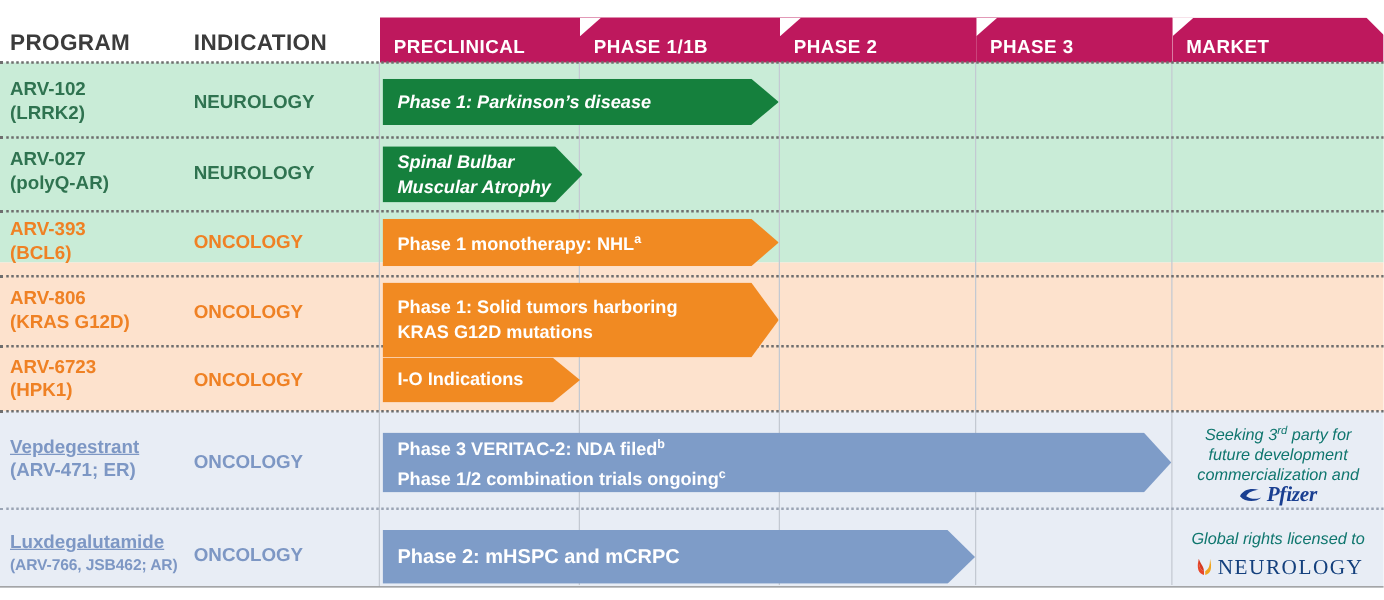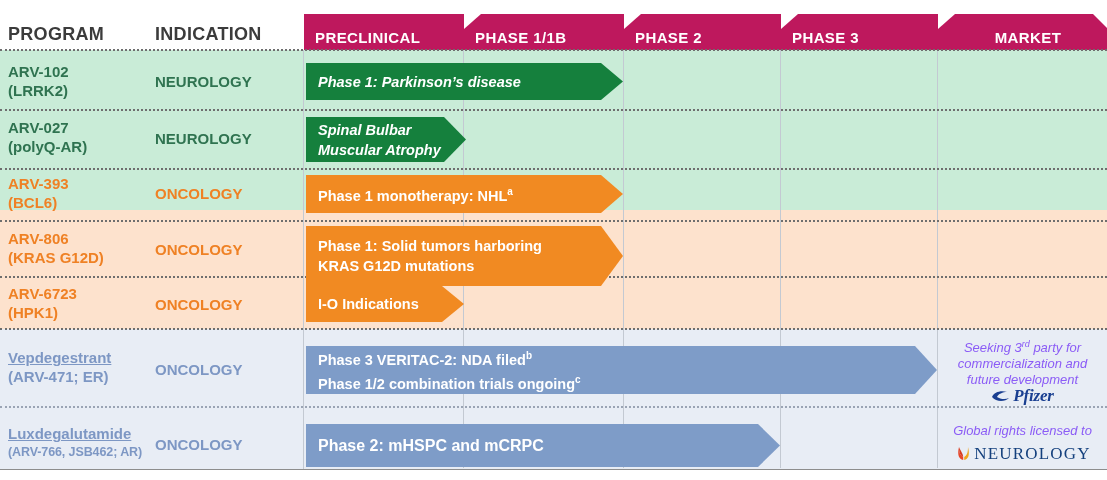--- a/index.html
+++ b/index.html
@@ -25,21 +25,20 @@
   .phase-hdr span{position:relative;top:5px;}
   
   .phase-hdr::before{
     content:"";position:absolute;left:0;top:0;width:17px;height:15px;
     background:#ffffff;
     clip-path:polygon(0 0, 100% 0, 0 100%);
   }
   .phase-hdr.first::before{display:none;}
   .phase-hdr.last{
     clip-path:polygon(0 0, calc(100% - 14px) 0, 100% 14px, 100% 100%, 0 100%);
-    justify-content:center;
   }
 
   
   .band{position:absolute;left:0;right:0;}
   .band-green{background:#c9ecd7;}
   .band-peach{background:#fde2cd;}
   .band-blue{background:#e8edf5;}
 
   .gridline{position:absolute;top:50px;bottom:12px;width:1px;background:#c3c9d2;}
   .rowsep{
@@ -74,21 +73,21 @@
   .bar.arrow{clip-path:polygon(0 0, calc(100% - 22px) 0, 100% 50%, calc(100% - 22px) 100%, 0 100%);}
   .bar-green{background:#15803d;font-style:italic;}
   .bar-orange{background:#f18a22;}
   .bar-blue{background:#7e9cc8;}
   .bar .line{display:block;white-space:nowrap;}
   .bar sup{font-size:10px;vertical-align:super;font-weight:bold;}
 
   
   .note{
     position:absolute;text-align:center;font-style:italic;font-size:13px;
-    line-height:16px;color:#8b5cf6;
+    line-height:16px;color:#0f766e;
   }
   .note sup{font-size:9px;vertical-align:super;font-style:italic;}
   .logo{position:absolute;display:flex;align-items:center;justify-content:center;}
   .pfizer-txt{
     font-family:"Liberation Serif", serif;font-style:italic;font-weight:bold;
     font-size:17px;color:#1a3f91;letter-spacing:-.2px;
   }
   .novartis-txt{
     font-family:"Liberation Serif", serif;font-size:17px;color:#14407d;
     letter-spacing:1.2px;
@@ -193,22 +192,22 @@
     <span class="main under">Vepdegestrant</span>
     <span class="sub">(ARV-471; ER)</span>
   </div>
   <div class="ind c-blue" style="top:361px;">ONCOLOGY</div>
   <div class="bar arrow bar-blue" style="left:306px;top:346px;width:631px;height:48px;">
     <span class="line"><span>Phase 3 VERITAC-2: NDA filed</span><sup>b</sup></span>
     <span class="line"><span>Phase 1/2 combination trials ongoing</span><sup>c</sup></span>
   </div>
   <div class="note" style="left:940px;top:336px;width:165px;">
     <div><span>Seeking 3</span><sup>rd</sup><span> party for</span></div>
+    <div>future development</div>
     <div>commercialization and</div>
-    <div>future development</div>
   </div>
   <div class="logo" style="left:940px;top:386px;width:165px;height:20px;">
     <svg width="22" height="16" viewBox="0 0 22 16">
       <path d="M1 9 C3 4, 10 2, 16 4 C12 4, 7 6, 6 9 C9 11, 14 12, 18 10 C14 14, 5 14, 1 9 Z" fill="#1a3f91"></path>
     </svg>
     <span class="pfizer-txt">Pfizer</span>
   </div>
 
   <div class="prog c-blue small-sub" style="top:424px;">
     <span class="main under">Luxdegalutamide</span>

